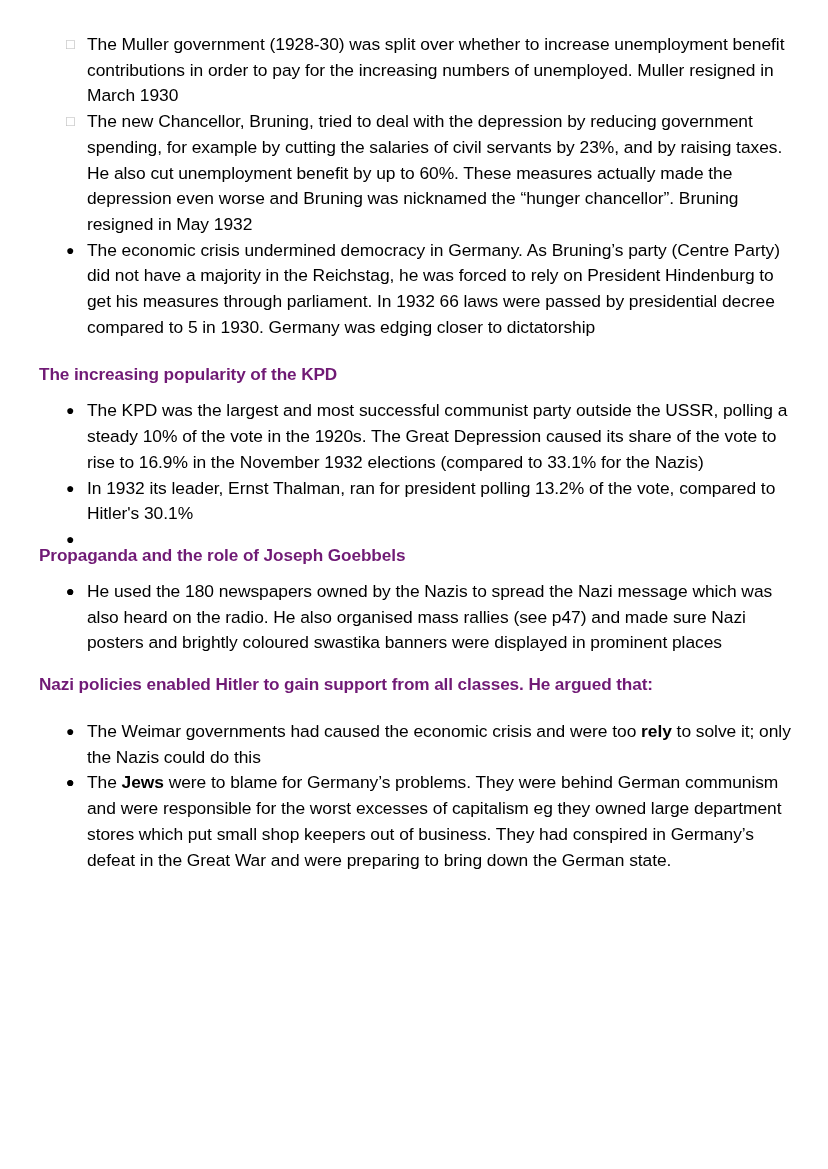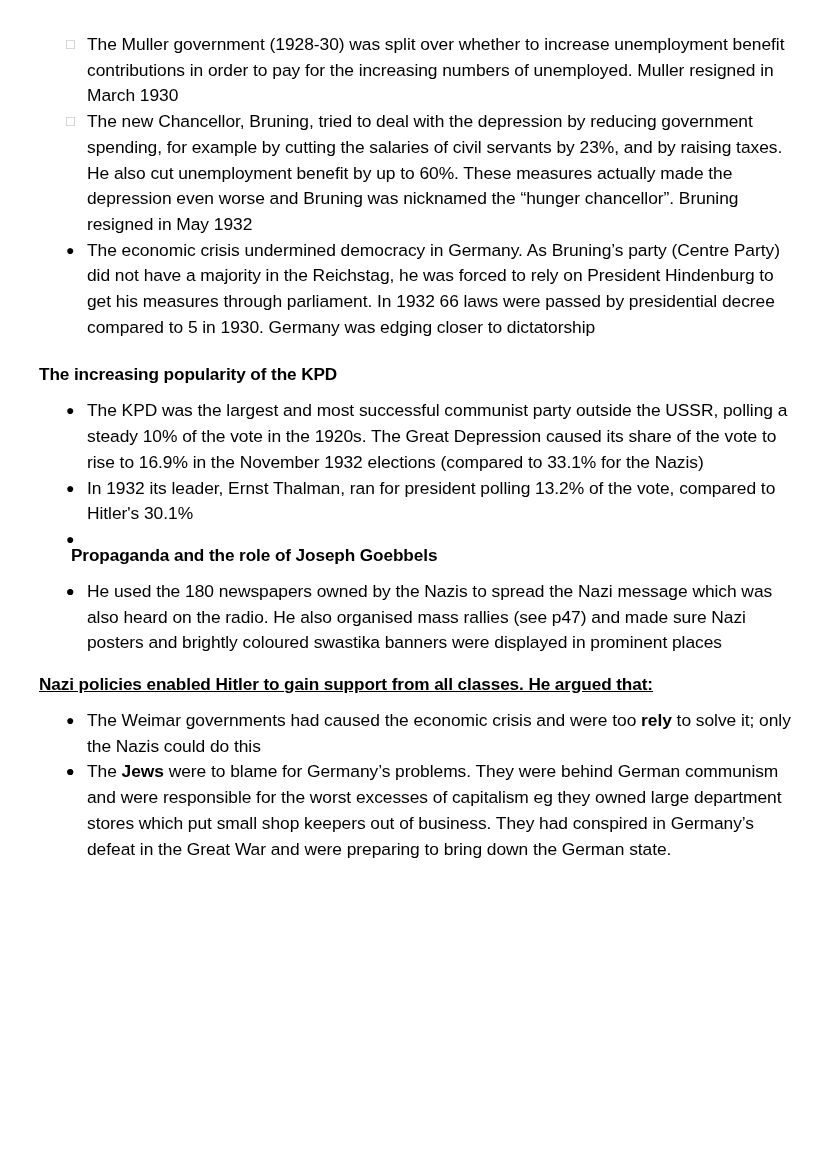--- a/index.html
+++ b/index.html
@@ -27,25 +27,25 @@
   }
 
   
   .heading {
     font-size: 17.2px;
     font-weight: bold;
     line-height: 25px;
     letter-spacing: -0.1px;
     margin: 0;
     padding: 0;
-    color: #000000;
+    color: #701a75;
   }
   .heading.h-kpd      { margin-top: 22px; margin-bottom: 11px; }
-  .heading.h-prop     { margin-top: 16px; margin-bottom: 11px; margin-left: 32px; }
-  .heading.h-policies { margin-top: 16px; margin-bottom: 11px; text-decoration: underline; }
+  .heading.h-prop     { margin-top: 16px; margin-bottom: 11px; }
+  .heading.h-policies { margin-top: 16px; margin-bottom: 22px; }
 
   
   .bullet-list {
     list-style: none;
     margin: 0;
     padding: 0;
   }
   .bullet-item {
     position: relative;
     padding-left: 48px;

